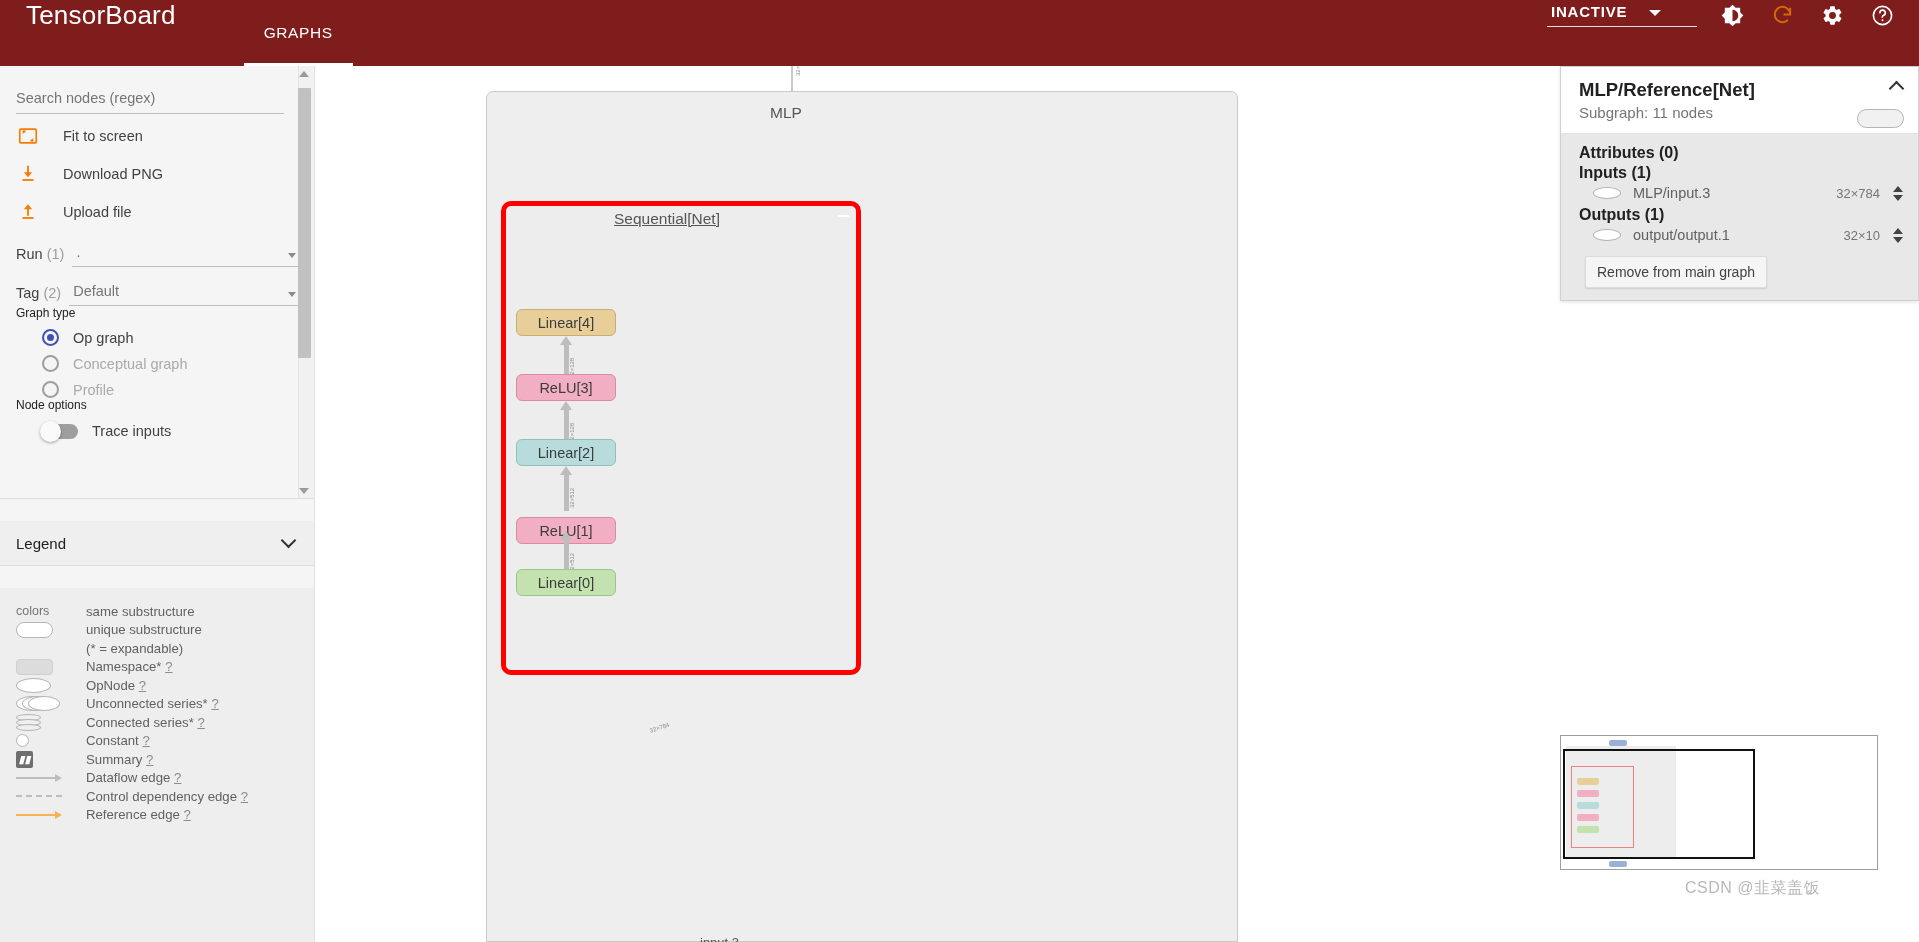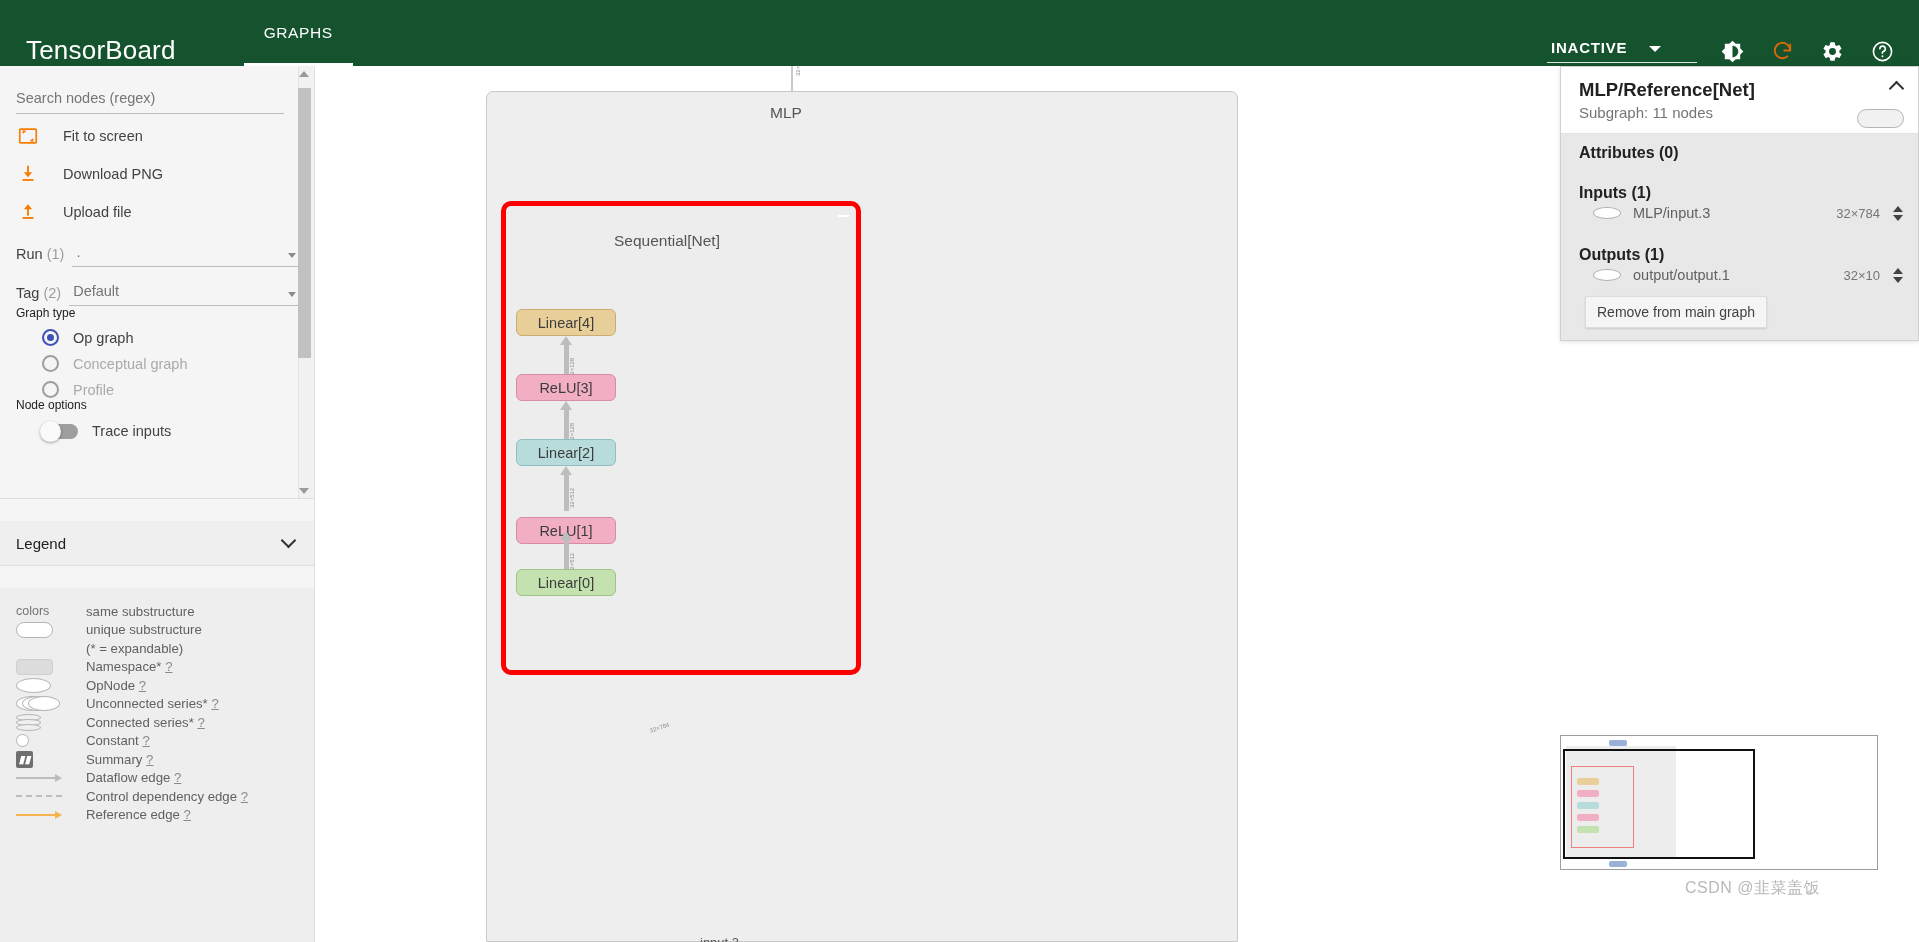--- a/index.html
+++ b/index.html
@@ -6,22 +6,22 @@
   html, body {
     width: 1919px; height: 942px;
     overflow: hidden;
     font-family: "Liberation Sans", sans-serif;
     background: #fff;
   }
 
   
   #topbar {
     position: absolute; left: 0; top: 0; width: 1919px; height: 66px;
-    background: #14532d;
-    display: flex; align-items: flex-end;
+    background: #7f1d1d;
+    display: flex; align-items: flex-start;
   }
   #brand {
     color: #fff; font-size: 26px; letter-spacing: .2px;
     margin-left: 26px; font-weight: 400;
   }
   #tabs { margin-left: 68px; height: 66px; display: flex; align-items: stretch; }
   .tab {
     color: #fff; font-size: 15.5px; letter-spacing: .6px;
     display: flex; align-items: center; padding: 0 20px;
     height: 66px; position: relative; cursor: pointer;
@@ -184,21 +184,21 @@
     border-radius: 7px 7px 0 0;
   }
   #mlp-label {
     position: absolute; left: 455px; top: 38px; font-size: 15.5px; color: #555;
   }
   #seq-box {
     position: absolute; left: 186px; top: 135px; width: 360px; height: 474px;
     border: 5px solid #ff0000; border-radius: 10px; background: #ededed;
   }
   #seq-label {
-    position: absolute; left: 299px; top: 166px; font-size: 15.5px; color: #555;
+    position: absolute; left: 299px; top: 144px; font-size: 15.5px; color: #555; text-decoration: underline;
   }
   #seq-minus {
     position: absolute; right: 7px; top: 9px; width: 11px; height: 2px; background: #fff;
   }
 
   .node {
     position: absolute; width: 100px; height: 27px;
     border-radius: 6px; display: flex; align-items: center; justify-content: center;
     font-size: 14.5px; color: #3c3c3c; cursor: pointer;
   }
@@ -237,21 +237,21 @@
   #ip-collapse {
     position: absolute; right: 16px; top: 16px;
     width: 11px; height: 11px; border-left: 2px solid #333; border-top: 2px solid #333;
     transform: rotate(45deg); cursor: pointer;
   }
   #ip-pill {
     position: absolute; right: 14px; top: 42px; width: 47px; height: 19px;
     border-radius: 10px; background: #f1f1f1; border: 1.5px solid #b5b5b5;
   }
   #ip-body { padding: 10px 14px 12px 18px; }
-  .ip-h { font-size: 16px; color: #212121; font-weight: 700; margin-top: 22px; }
+  .ip-h { font-size: 16px; color: #212121; font-weight: 700; margin-top: 2px; }
   .ip-h:first-child { margin-top: 0; }
   .ip-item {
     display: flex; align-items: center; gap: 12px; padding: 3px 0 3px 14px;
   }
   .ip-oval { width: 28px; height: 12px; border-radius: 50%; background: #fff; border: 1.3px solid #b0b0b0; flex: none; }
   .ip-name { font-size: 14.5px; color: #616161; }
   .ip-shape { margin-left: auto; font-size: 13px; color: #757575; }
   .stepper { width: 12px; display: flex; flex-direction: column; align-items: center; gap: 3px; cursor: pointer; }
   .stepper .up { width: 0; height: 0; border-left: 5px solid transparent; border-right: 5px solid transparent; border-bottom: 6px solid #424242; }
   .stepper .dn { width: 0; height: 0; border-left: 5px solid transparent; border-right: 5px solid transparent; border-top: 6px solid #424242; }

